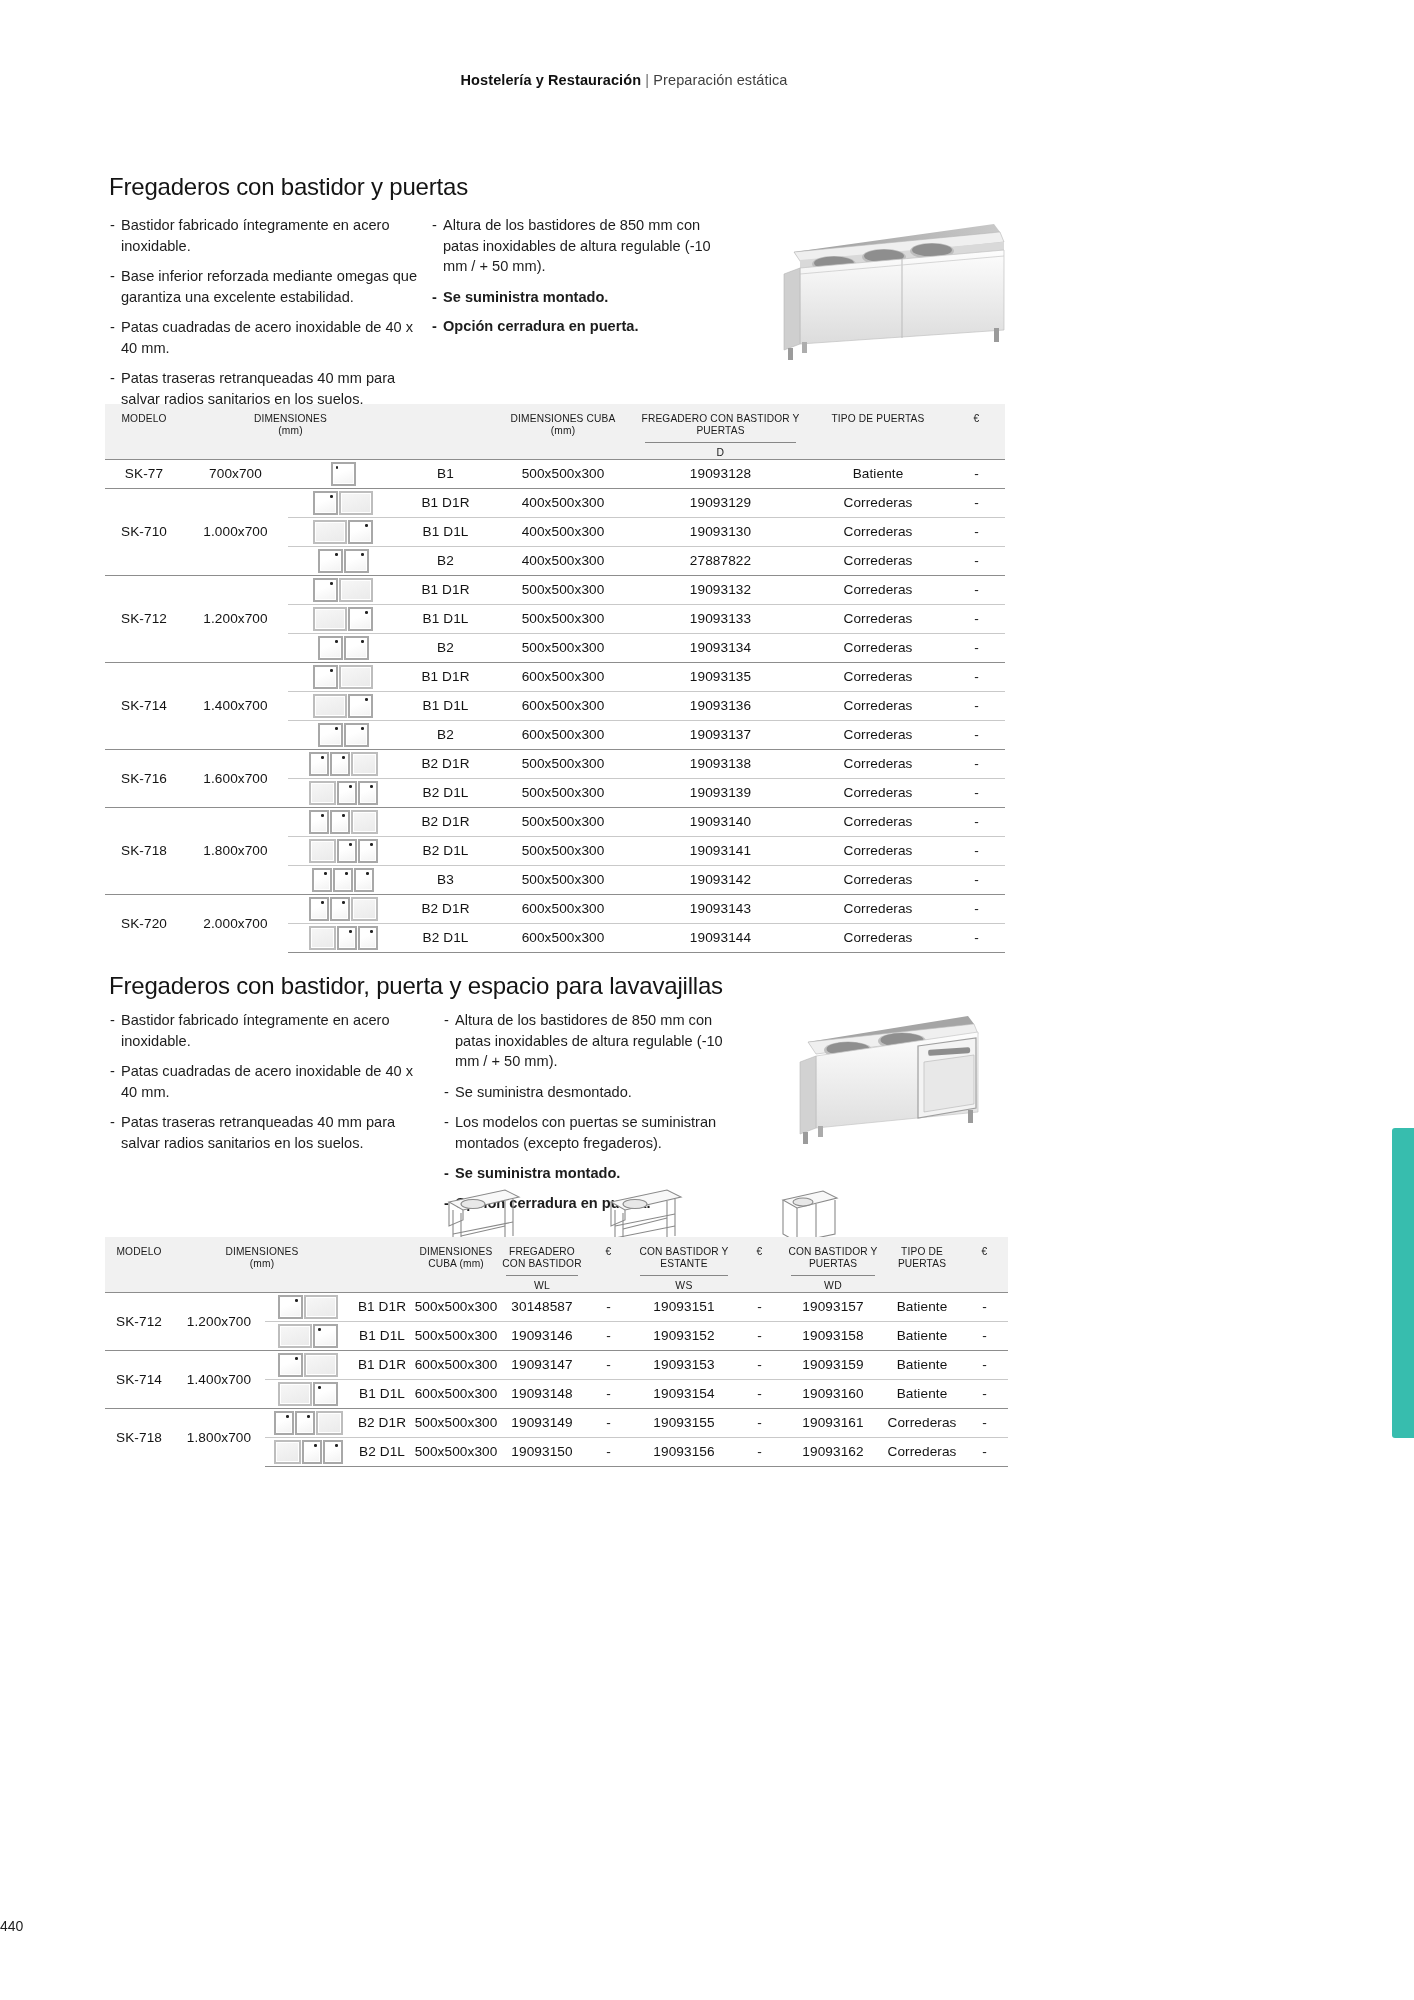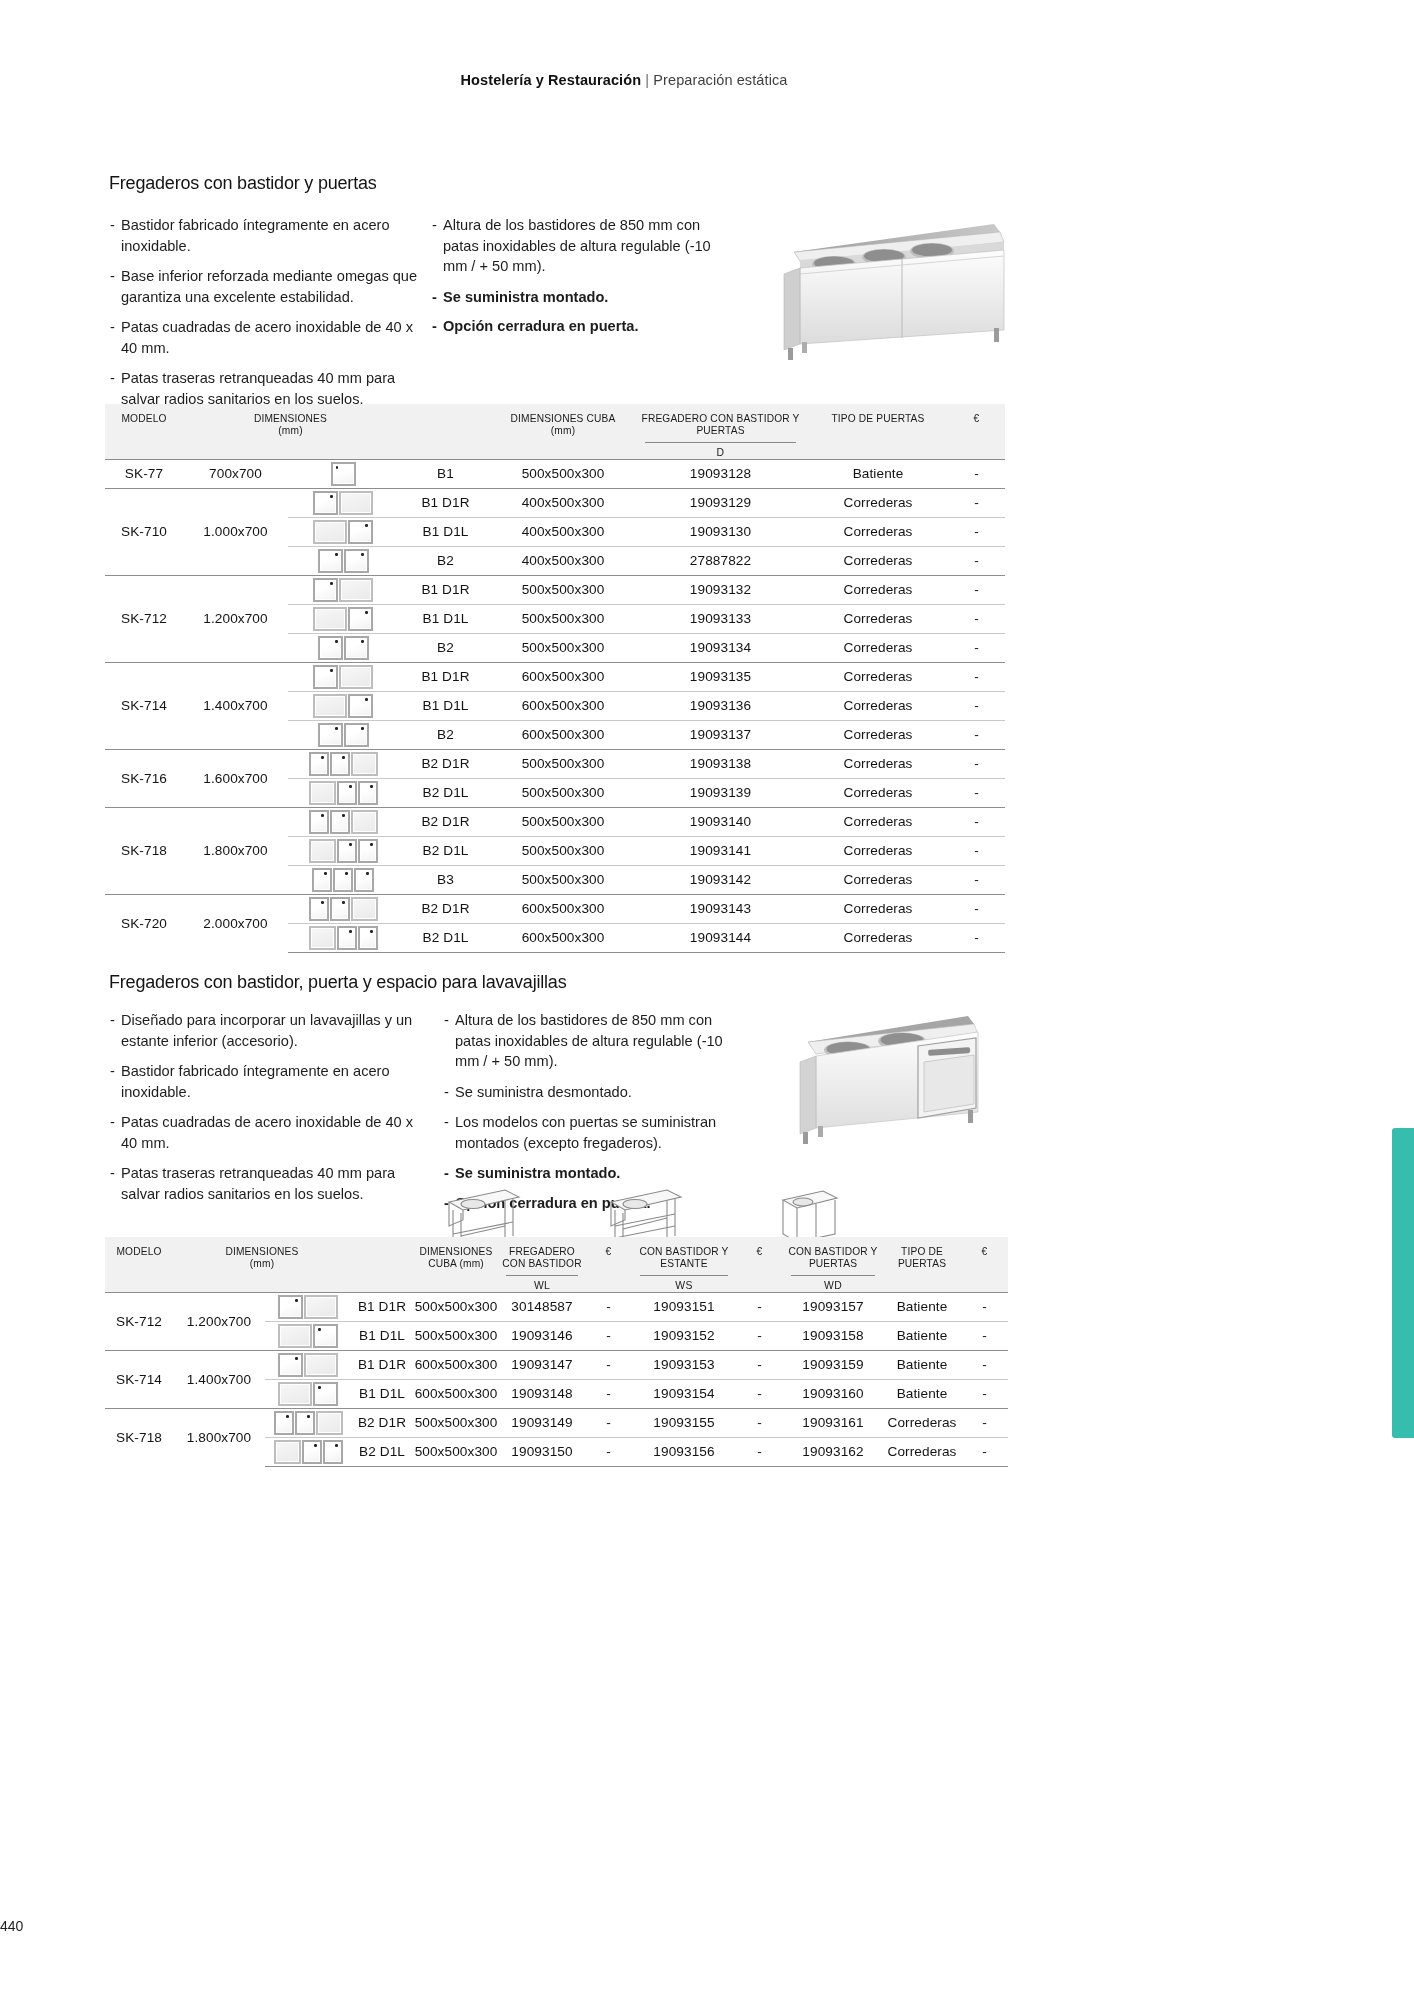--- a/index.html
+++ b/index.html
@@ -22,21 +22,21 @@
   .runhead .n { color:#3f3f3f; font-weight:400; }
 
   
   .sidetab {
     position:absolute; right:0; top:1128px; width:22px; height:310px;
     background:#37bdae; border-top-left-radius:3px; border-bottom-left-radius:3px;
   }
 
   
   .section-title {
-    position:absolute; font-size:18px; font-weight:400; color:#141414;
+    position:absolute; font-size:24px; font-weight:400; color:#141414;
     letter-spacing:-.2px;
   }
   #sec1-title { left:109px; top:173px; }
   #sec2-title { left:109px; top:972px; }
 
   .bullets { position:absolute; font-size:14.6px; line-height:20.5px; color:#1d1d1d; }
   .bullets li { list-style:none; position:relative; padding-left:11px; margin-bottom:10px; }
   .bullets li::before { content:"-"; position:absolute; left:0; top:0; }
   .bullets li.bold { font-weight:700; margin-bottom:9px; }
 
@@ -450,21 +450,20 @@
         <td>19093144</td>
         <td>Correderas</td>
         <td class="dash">-</td>
       </tr>
     </tbody>
   </table>
 
   <div class="section-title" id="sec2-title">Fregaderos con bastidor, puerta y espacio para lavavajillas</div>
 
   <ul class="bullets" id="s2-left">
-    <li>Diseñado para incorporar un lavavajillas y un estante inferior (accesorio).</li>
     <li>Bastidor fabricado íntegramente en acero inoxidable.</li>
     <li>Patas cuadradas de acero inoxidable de 40 x 40 mm.</li>
     <li>Patas traseras retranqueadas 40 mm para salvar radios sanitarios en los suelos.</li>
   </ul>
 
   <ul class="bullets" id="s2-right">
     <li>Altura de los bastidores de 850 mm con patas inoxidables de altura regulable (-10 mm / + 50 mm).</li>
     <li>Se suministra desmontado.</li>
     <li>Los modelos con puertas se suministran montados (excepto fregaderos).</li>
     <li class="bold">Se suministra montado.</li>

